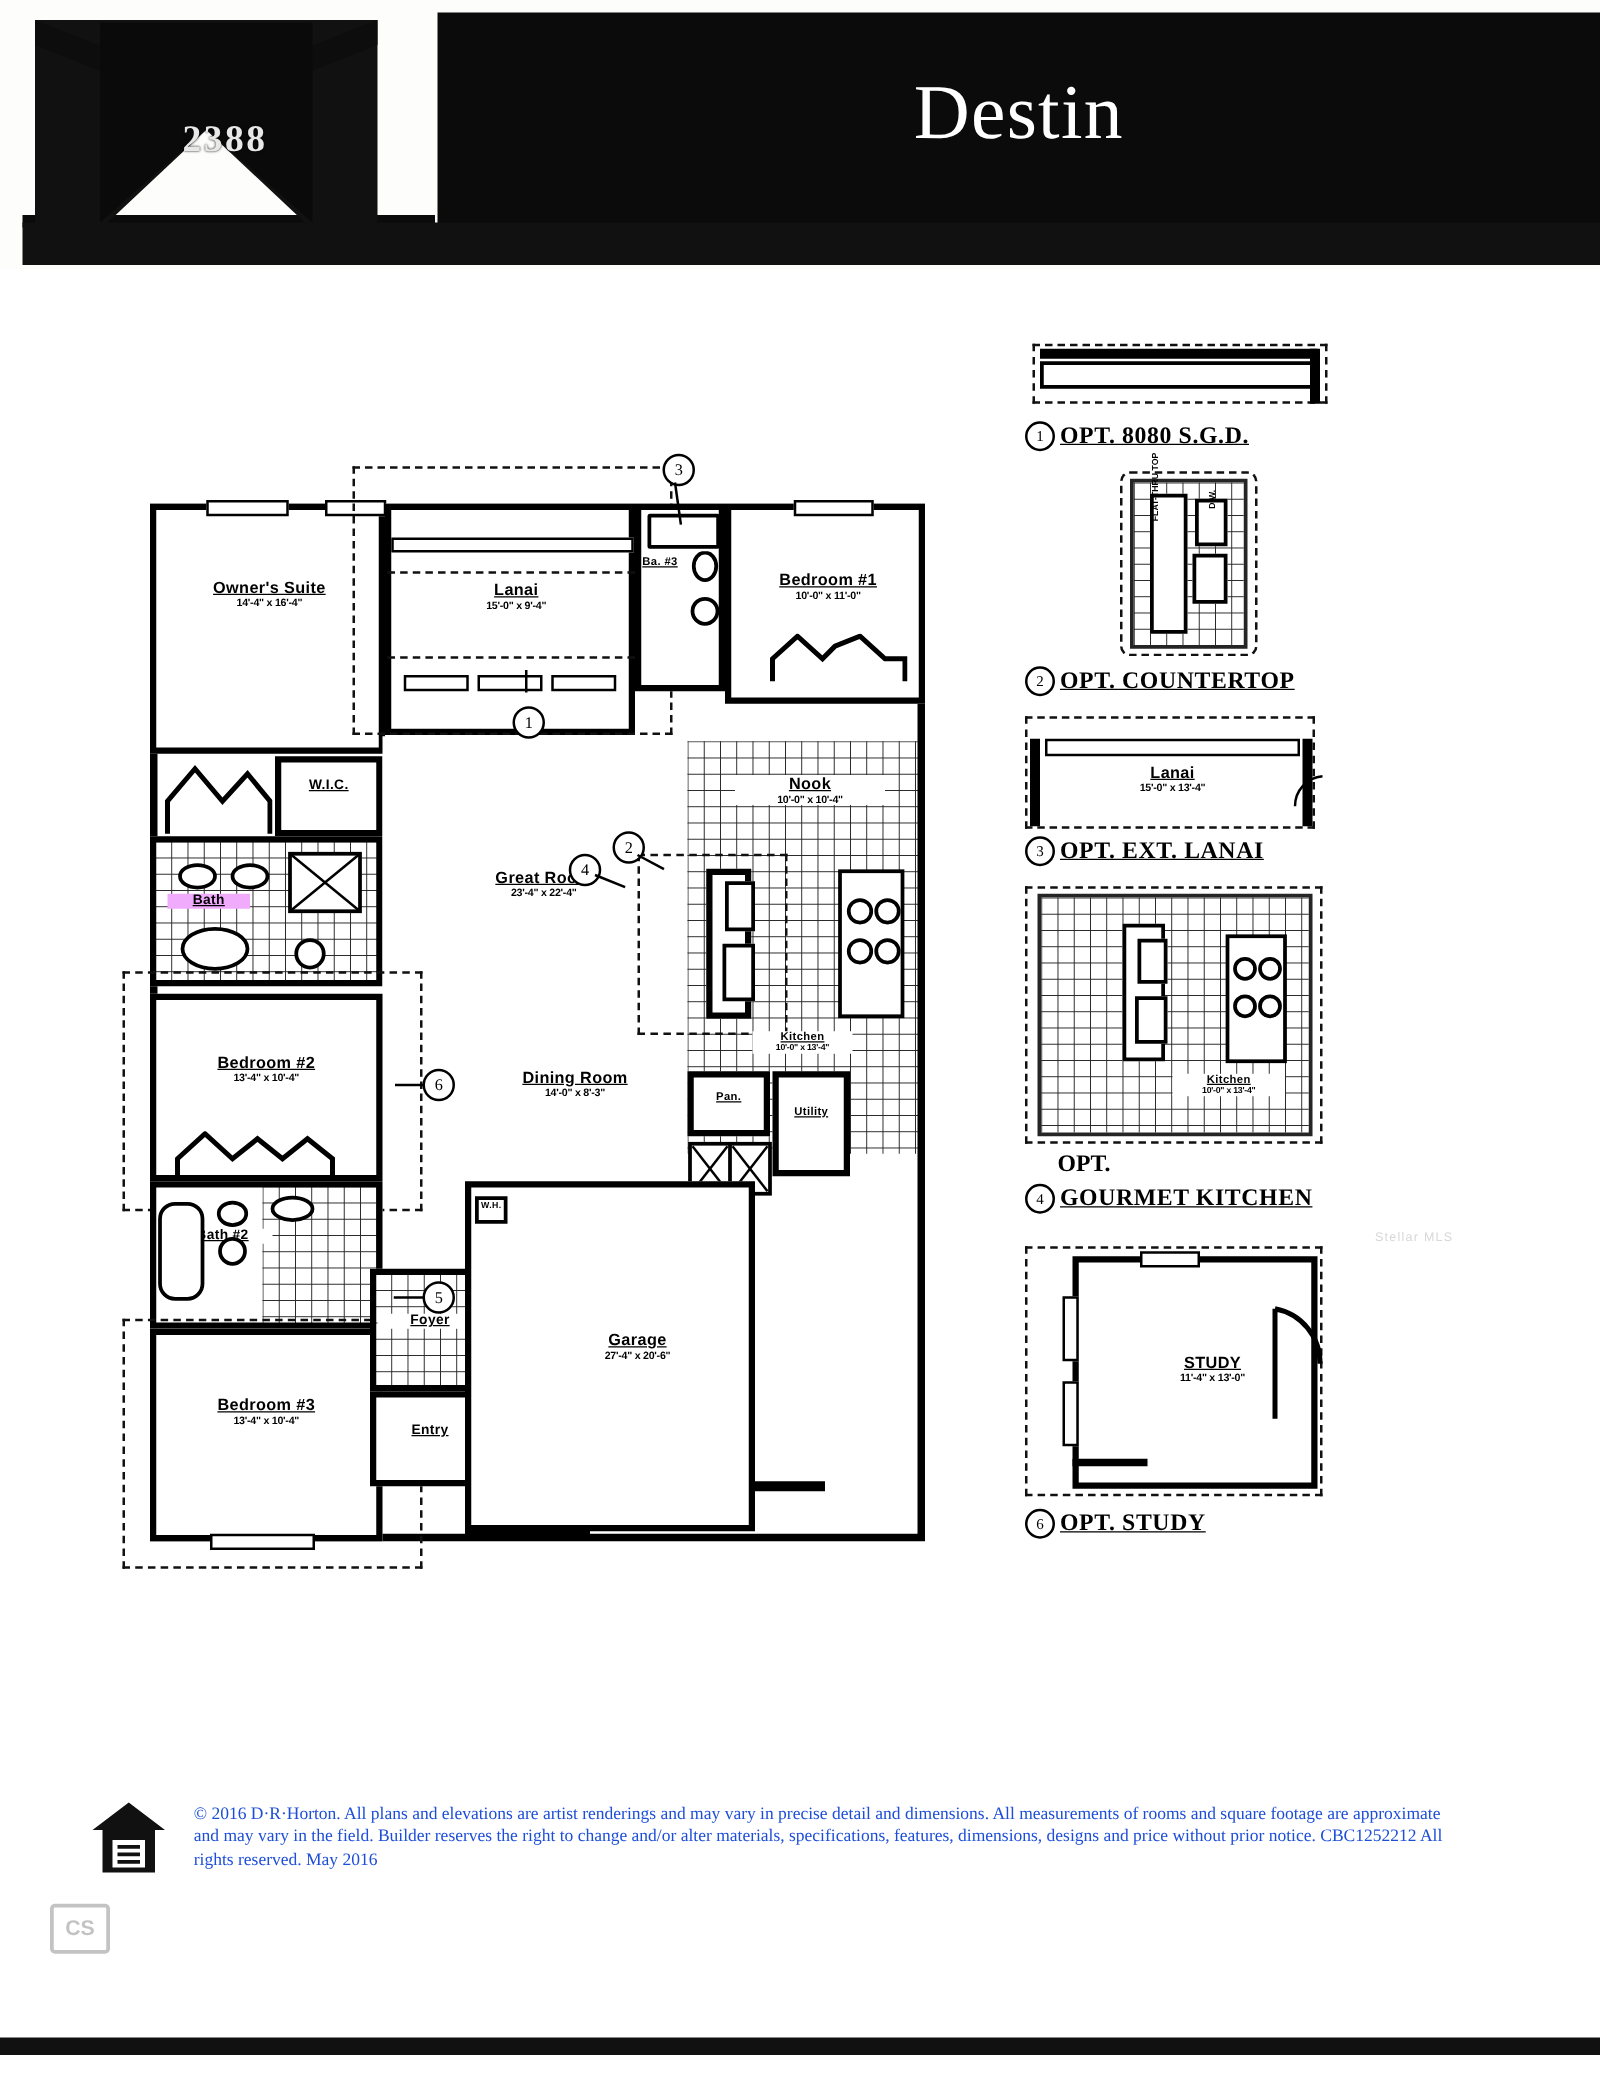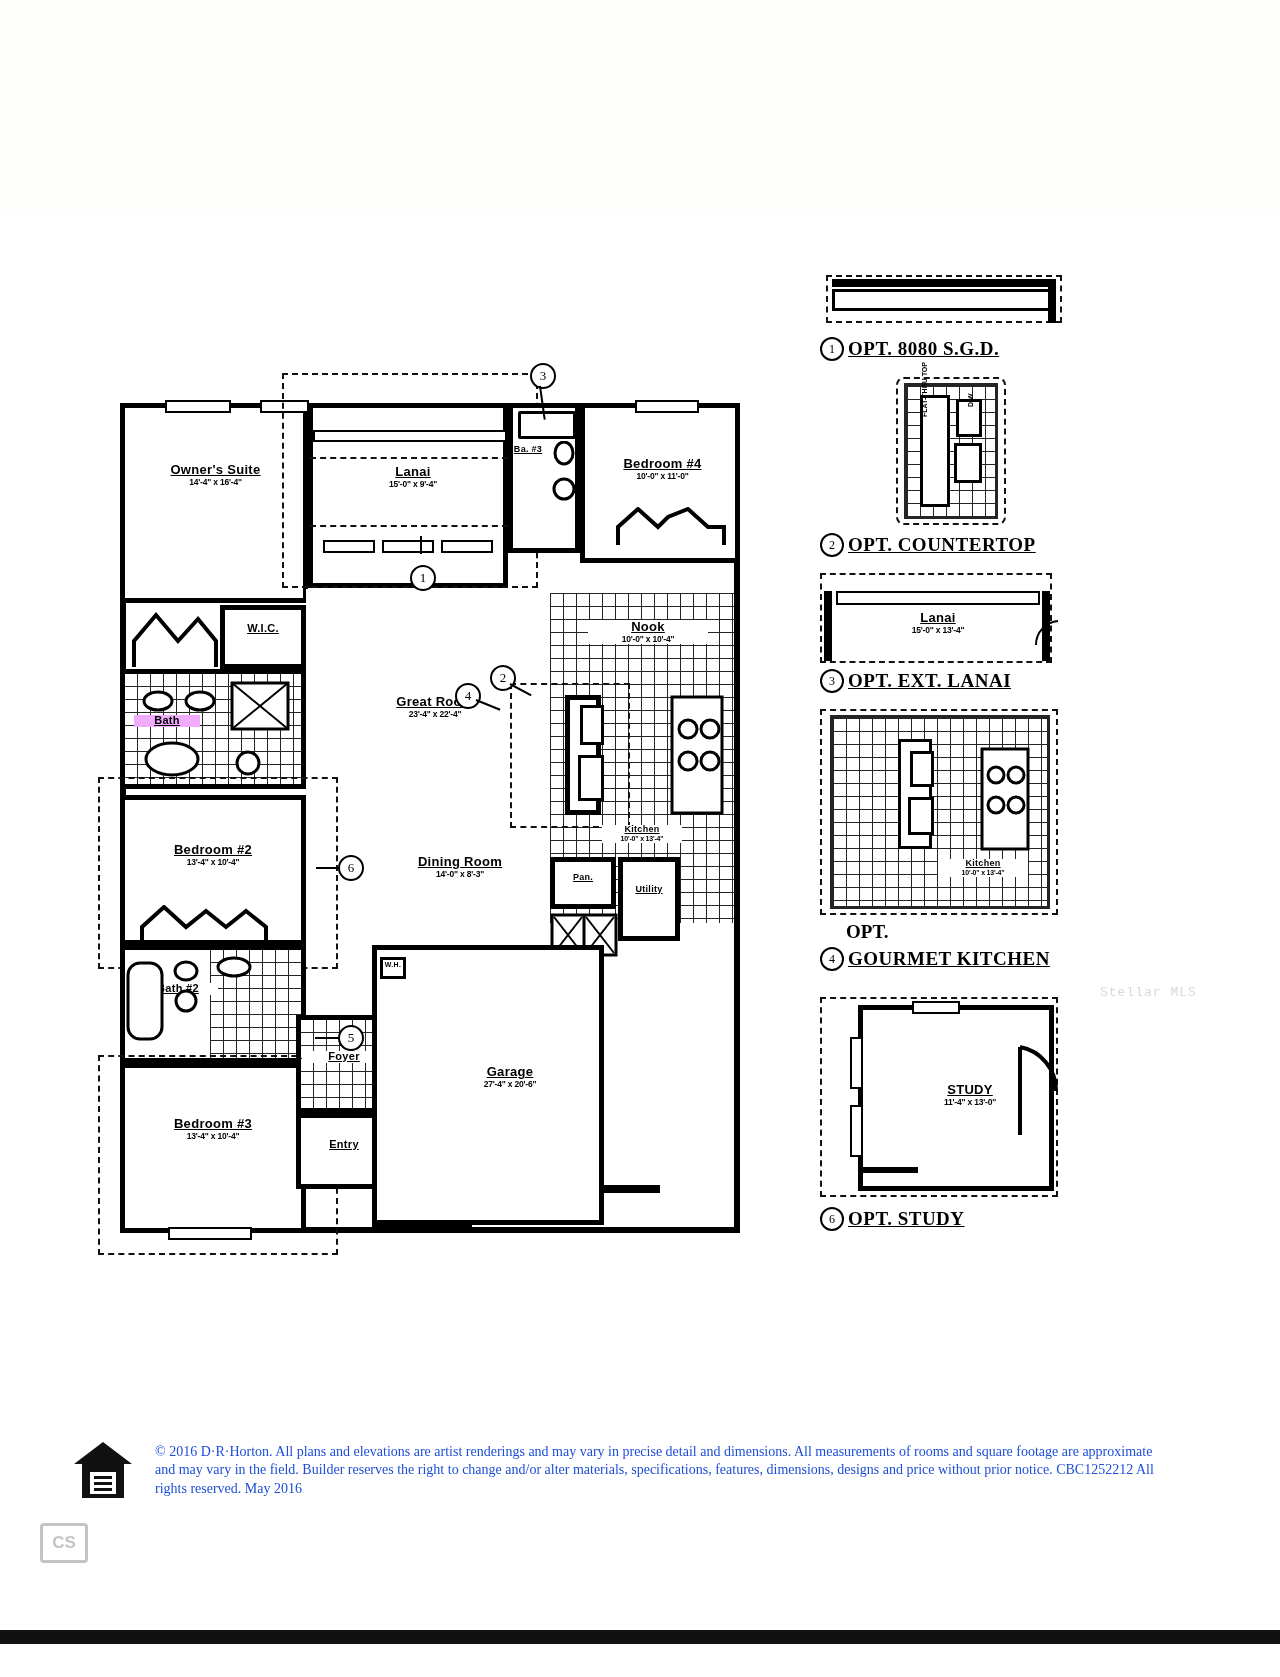--- a/index.html
+++ b/index.html
@@ -63,28 +63,48 @@
   .foot{position:absolute;left:0;top:1405px;width:1280px;height:272px;background:#fff;}
   .foot-txt{position:absolute;left:155px;top:38px;width:1010px;font-family:"Liberation Serif",serif;
             font-size:14px;line-height:1.32;font-weight:normal;color:#1d4ed8;}
   .eho{position:absolute;left:72px;top:35px;width:62px;height:62px;}
   .camwrap{position:absolute;left:40px;top:118px;display:flex;align-items:center;gap:10px;opacity:.35;}
   .camlogo{width:42px;height:34px;border:3px solid #555;border-radius:4px;color:#555;
            font-family:"Liberation Sans",sans-serif;font-weight:bold;font-size:17px;
            display:flex;align-items:center;justify-content:center;}
   .camtxt{font-family:"Liberation Sans",sans-serif;font-size:33px;color:#6a6a6a;}
   .botbar{position:absolute;left:0;top:1640px;width:1280px;height:14px;background:#111;}
-  .wmark{position:absolute;left:1100px;top:770px;font-size:13px;color:#d8d8d8;
-         font-family:Liberation Mono, monospace;letter-spacing:1px;}
+  .wmark{position:absolute;left:1100px;top:770px;font-size:10px;color:#d8d8d8;
+         font-family:Liberation Sans, sans-serif;letter-spacing:1px;}
 </style>
 </head>
 <body>
 
 <div class="page">
 
+  <div class="hdr">
+    <div class="hdr-band"></div>
+    <div class="hdr-band3"></div>
+    <div class="hdr-band2"></div>
+
+    <div class="ribbon">
+      <svg width="290" height="172" viewBox="0 0 290 172">
+        <polygon points="8,8 282,8 282,172 226,172 145,96 64,172 8,172" fill="#111"></polygon>
+        <polygon points="8,8 145,62 282,8 282,28 145,82 8,28" fill="#0d0d0d"></polygon>
+        <polygon points="60,8 60,172 110,172 150,100 190,172 238,172 238,8" fill="#fff" opacity="0"></polygon>
+        <path d="M8,8 L282,8 L145,78 Z" fill="#fff" opacity="0.0"></path>
+        <path d="M60,10 L230,10 L145,95 Z" fill="#0a0a0a"></path>
+        <path d="M60,10 L145,95 L60,170 Z" fill="#0a0a0a"></path>
+        <path d="M230,10 L230,170 L145,95 Z" fill="#0a0a0a"></path>
+      </svg>
+      <div class="ribbon-badge">2388</div>
+    </div>
+
+    <div class="hdr-title">Destin</div>
+  </div>
 
   <div class="sheet">
 
     <div class="wmark">Stellar MLS</div>
 
     <div class="fp">
 
       <div class="room" style="left:10px;top:38px;width:620px;height:830px;border-width:6px;"></div>
 
       <div class="room" style="left:10px;top:38px;width:188px;height:200px;"></div>
@@ -104,21 +124,21 @@
         <div class="nm">Lanai</div>
         <div class="dim">15'-0" x 9'-4"</div>
       </div>
       <div class="thin" style="left:213px;top:175px;width:48px;height:9px;border:2px solid #000;background:#fff;"></div>
       <div class="thin" style="left:272px;top:175px;width:48px;height:9px;border:2px solid #000;background:#fff;"></div>
       <div class="thin" style="left:331px;top:175px;width:48px;height:9px;border:2px solid #000;background:#fff;"></div>
 
       <div class="room" style="left:470px;top:38px;width:160px;height:160px;"></div>
       <div class="thin" style="left:525px;top:35px;width:60px;height:9px;border:2px solid #000;background:#fff;"></div>
       <div class="lbl" style="left:490px;top:92px;width:125px;">
-        <div class="nm">Bedroom #4</div>
+        <div class="nm">Bedroom #1</div>
         <div class="dim">10'-0" x 11'-0"</div>
       </div>
       <svg style="position:absolute;left:506px;top:142px;" width="110" height="40">
         <polyline points="2,38 2,20 22,2 42,20 52,10 72,2 92,20 108,20 108,38" fill="none" stroke="#000" stroke-width="4"></polyline>
       </svg>
 
       <div class="room" style="left:398px;top:38px;width:72px;height:150px;"></div>
       <div class="thin" style="left:408px;top:46px;width:52px;height:22px;border:3px solid #000;background:#fff;border-radius:2px;"></div>
       <div class="lbl xs" style="left:398px;top:80px;width:40px;">
         <div class="nm">Ba. #3</div>

